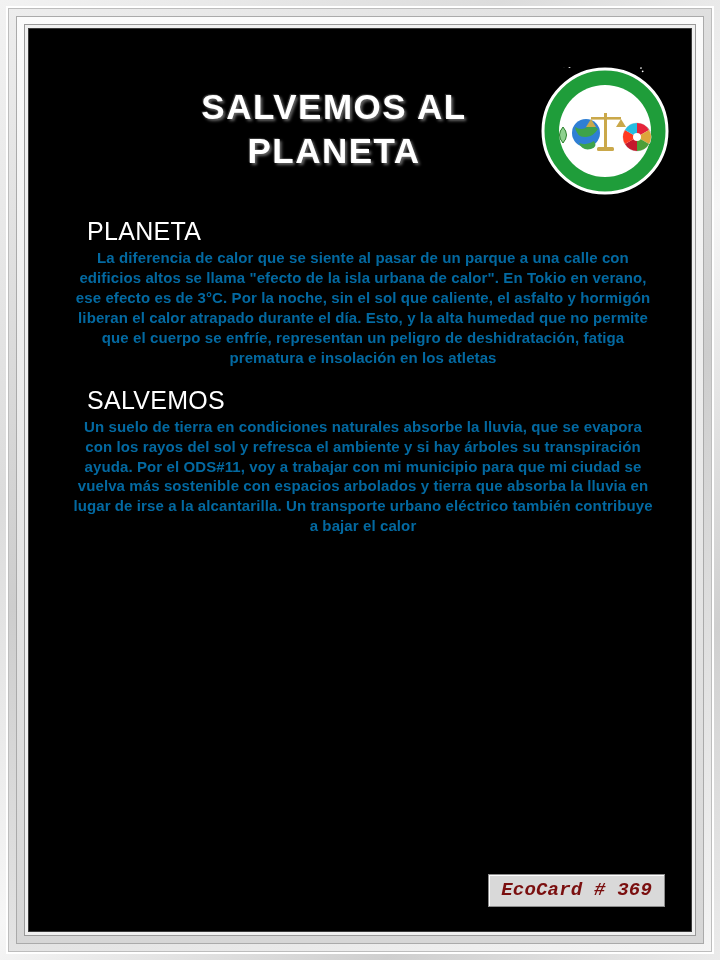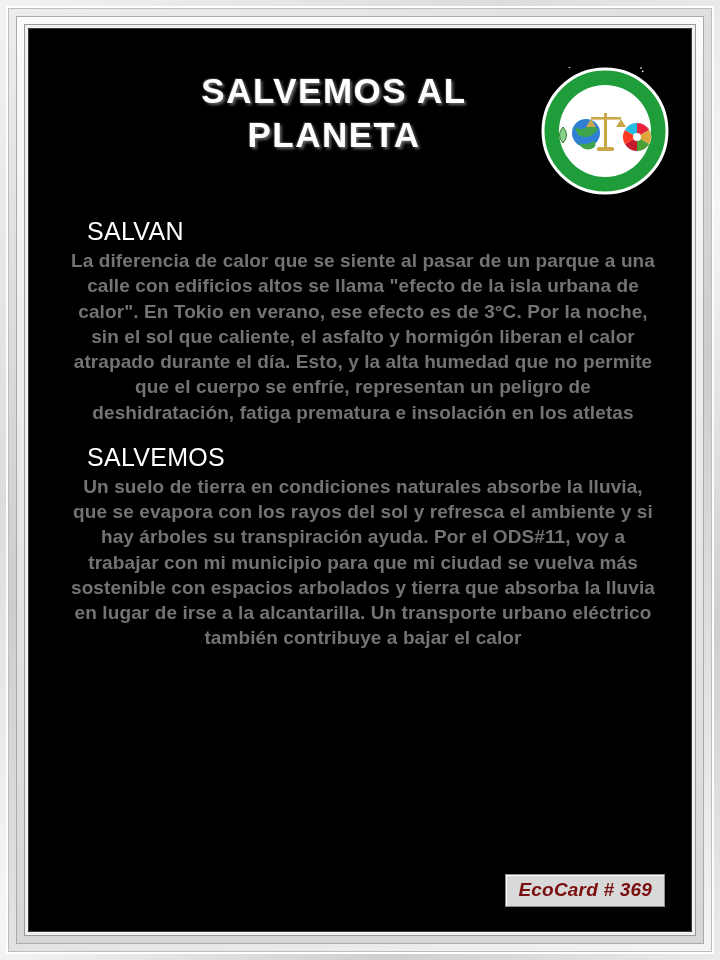--- a/index.html
+++ b/index.html
@@ -57,21 +57,21 @@
     box-sizing: border-box;
     background: #000000;
     border: 1px solid #3a3a3a;
     overflow: hidden;
   }
 
   
   .title {
     position: absolute;
     left: 90px;
-    top: 40px;
+    top: 56px;
     width: 430px;
     text-align: center;
     color: #ffffff;
     font-size: 35px;
     font-weight: bold;
     letter-spacing: 1.5px;
     line-height: 1.25;
     text-shadow: 2px 2px 3px rgba(120,120,120,0.85), -1px -1px 1px rgba(90,90,90,0.6);
   }
 
@@ -92,41 +92,41 @@
     top: 188px;
   }
   .section-head {
     color: #ffffff;
     font-size: 25px;
     font-weight: 400;
     margin: 0 0 2px 30px;
     letter-spacing: 0.3px;
   }
   .section-body {
-    color: #737373;
-    font-size: 19px;
+    color: #0369a1;
+    font-size: 15px;
     font-weight: bold;
     line-height: 1.33;
     text-align: center;
     margin: 0 6px 0 12px;
     letter-spacing: 0.1px;
   }
   .gap {
     height: 18px;
   }
 
   
   .badge {
     position: absolute;
     right: 26px;
     bottom: 24px;
     background: #d9d9d9;
     border: 1px solid #8c8c8c;
     color: #7a0f0f;
-    font-family: Liberation Sans, sans-serif;
+    font-family: Liberation Mono, monospace;
     font-size: 19px;
     font-style: italic;
     font-weight: bold;
     padding: 4px 12px 5px 12px;
     box-shadow: 1px 1px 0 #ffffff inset;
     letter-spacing: 0.2px;
   }
 </style>
 </head>
 <body>
@@ -173,21 +173,21 @@
       <path d="M96 70 L108 63 A14 14 0 0 1 108 77 Z" fill="#dda63a"></path>
       <path d="M96 70 L108 77 A14 14 0 0 1 96 84 Z" fill="#4c9f38"></path>
       <path d="M96 70 L96 84 A14 14 0 0 1 84 77 Z" fill="#c5192d"></path>
       <path d="M96 70 L84 77 A14 14 0 0 1 84 63 Z" fill="#ff3a21"></path>
       <path d="M96 70 L84 63 A14 14 0 0 1 96 56 Z" fill="#26bde2"></path>
     </g>
     <circle cx="96" cy="70" r="4" fill="#ffffff"></circle>
   </svg>
 
   <div class="content">
-    <div class="section-head">SALVAN</div>
+    <div class="section-head">PLANETA</div>
     <p class="section-body">La diferencia de calor que se siente al pasar de un parque a una calle con edificios altos se llama "efecto de la isla urbana de calor". En Tokio en verano, ese efecto es de 3°C. Por la noche, sin el sol que caliente, el asfalto y hormigón liberan el calor atrapado durante el día. Esto, y la alta humedad que no permite que el cuerpo se enfríe, representan un peligro de deshidratación, fatiga prematura e insolación en los atletas</p>
     <div class="gap"></div>
     <div class="section-head">SALVEMOS</div>
     <p class="section-body">Un suelo de tierra en condiciones naturales absorbe la lluvia, que se evapora con los rayos del sol y refresca el ambiente y si hay árboles su transpiración ayuda. Por el ODS#11, voy a trabajar con mi municipio para que mi ciudad se vuelva más sostenible con espacios arbolados y tierra que absorba la lluvia en lugar de irse a la alcantarilla. Un transporte urbano eléctrico también contribuye a bajar el calor</p>
   </div>
 
   <div class="badge">EcoCard # 369</div>
 </div>
 
 </body></html>

